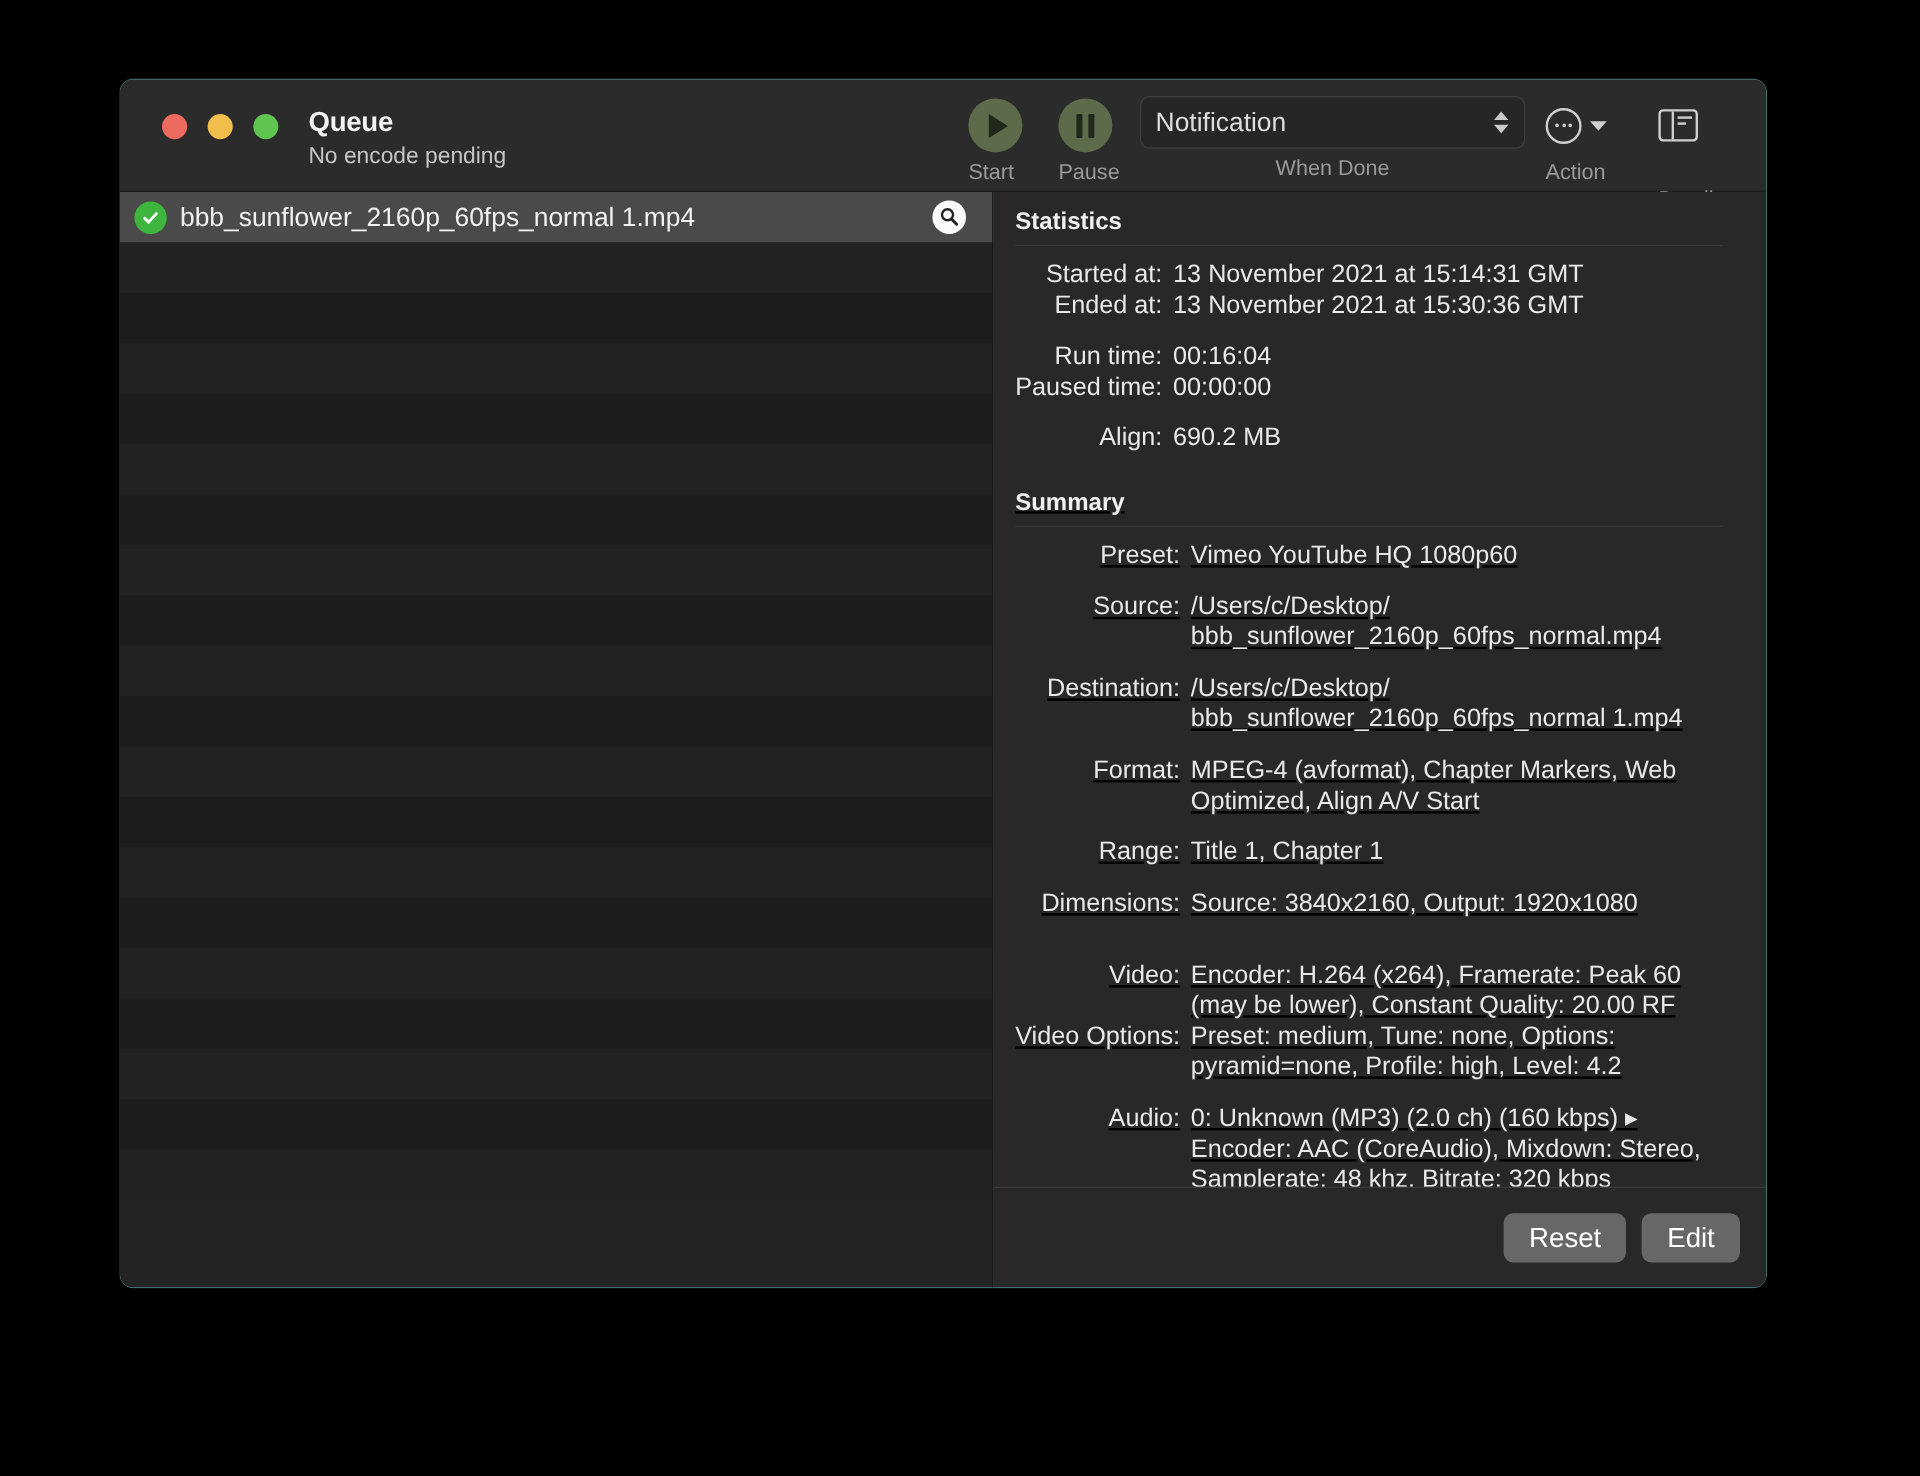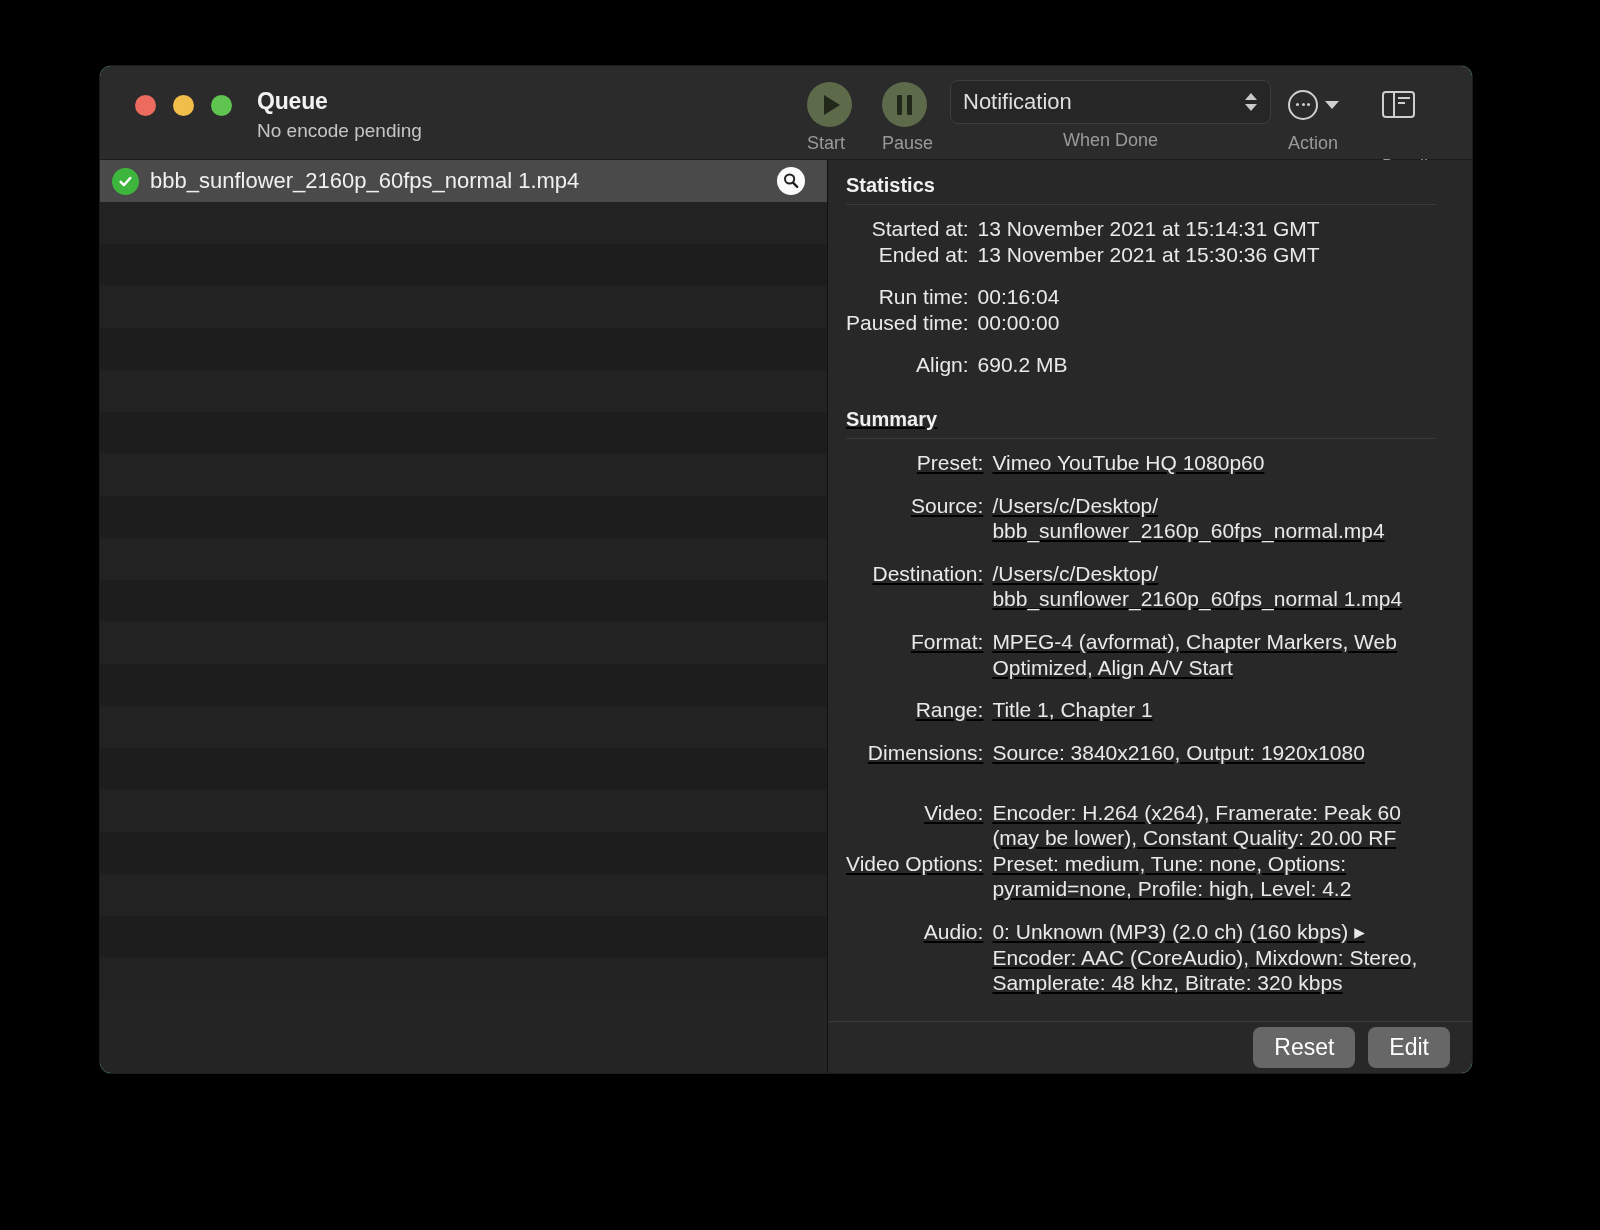--- a/index.html
+++ b/index.html
@@ -299,21 +299,21 @@
     white-space: nowrap;
     padding-right: 9px;
     width: 1px;
   }
   table.kv td.v { text-align: left; }
   tr.gap td { height: 17px; }
 
   #summary-block { margin-top: 30px; text-decoration: underline; }
 
   #button-bar {
-    height: 52px;
+    height: 84px;
     border-top: 1px solid #3a3a3a;
     display: flex;
     align-items: center;
     justify-content: flex-end;
     gap: 13px;
     padding-right: 22px;
   }
   .std-btn {
     background: #676767;
     color: #ffffff;

